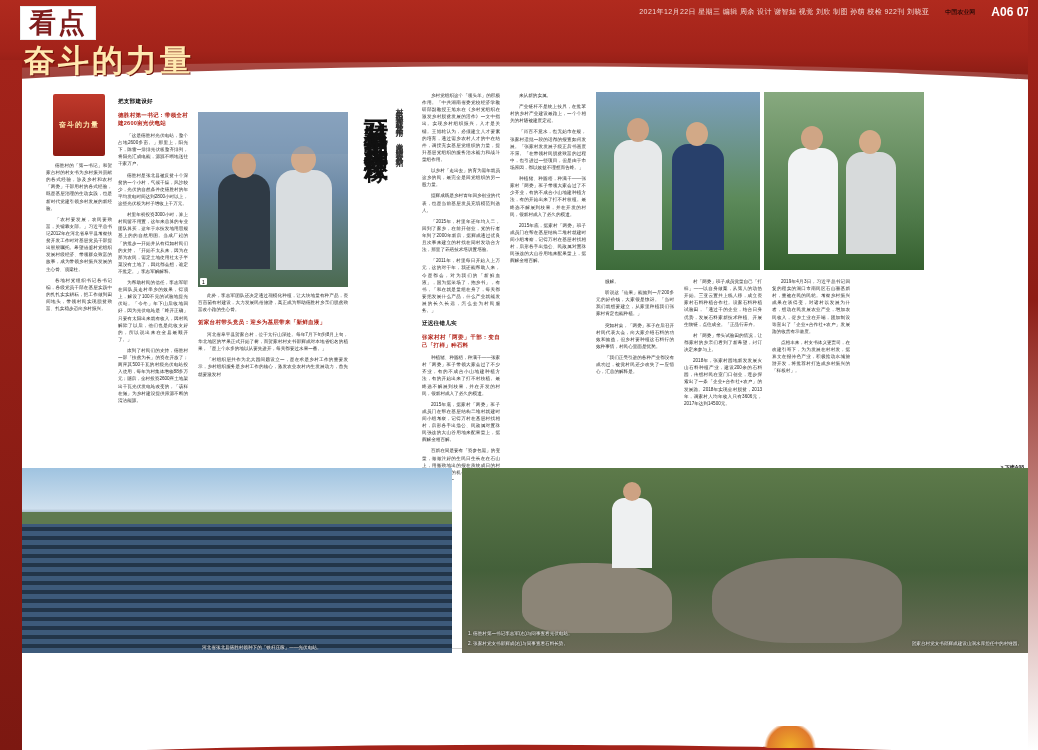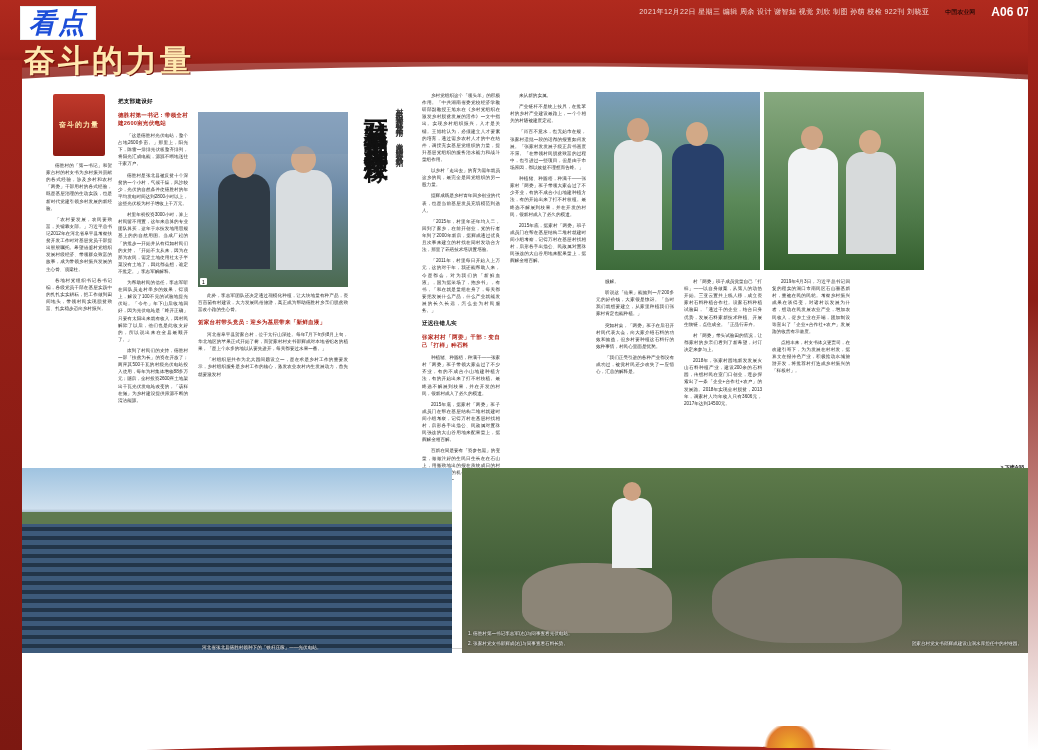--- a/index.html
+++ b/index.html
@@ -30,23 +30,22 @@
     clip-path: ellipse(78% 100% at 42% 150%);
   }
   .masthead {
     position:absolute; left:20px; top:6px;
     background:#ffffff;
     padding:2px 8px 3px 8px;
     border:1px solid #eee;
   }
   .masthead span {
     font-family:"DejaVu Serif", serif;
-    font-weight:bold; font-size:27px; color:#1d4ed8; letter-spacing:2px;
+    font-weight:bold; font-size:27px; color:#7f1d1d; letter-spacing:2px;
     line-height:1;
-    font-style:italic;
   }
   .logo-script {
     position:absolute; left:24px; top:40px;
     color:#ffe9b0;
     font-family:"DejaVu Serif", serif;
     font-size:31px; font-weight:bold; letter-spacing:3px;
     text-shadow:1px 1px 0 #6e1109;
   }
 
   .top-meta {

